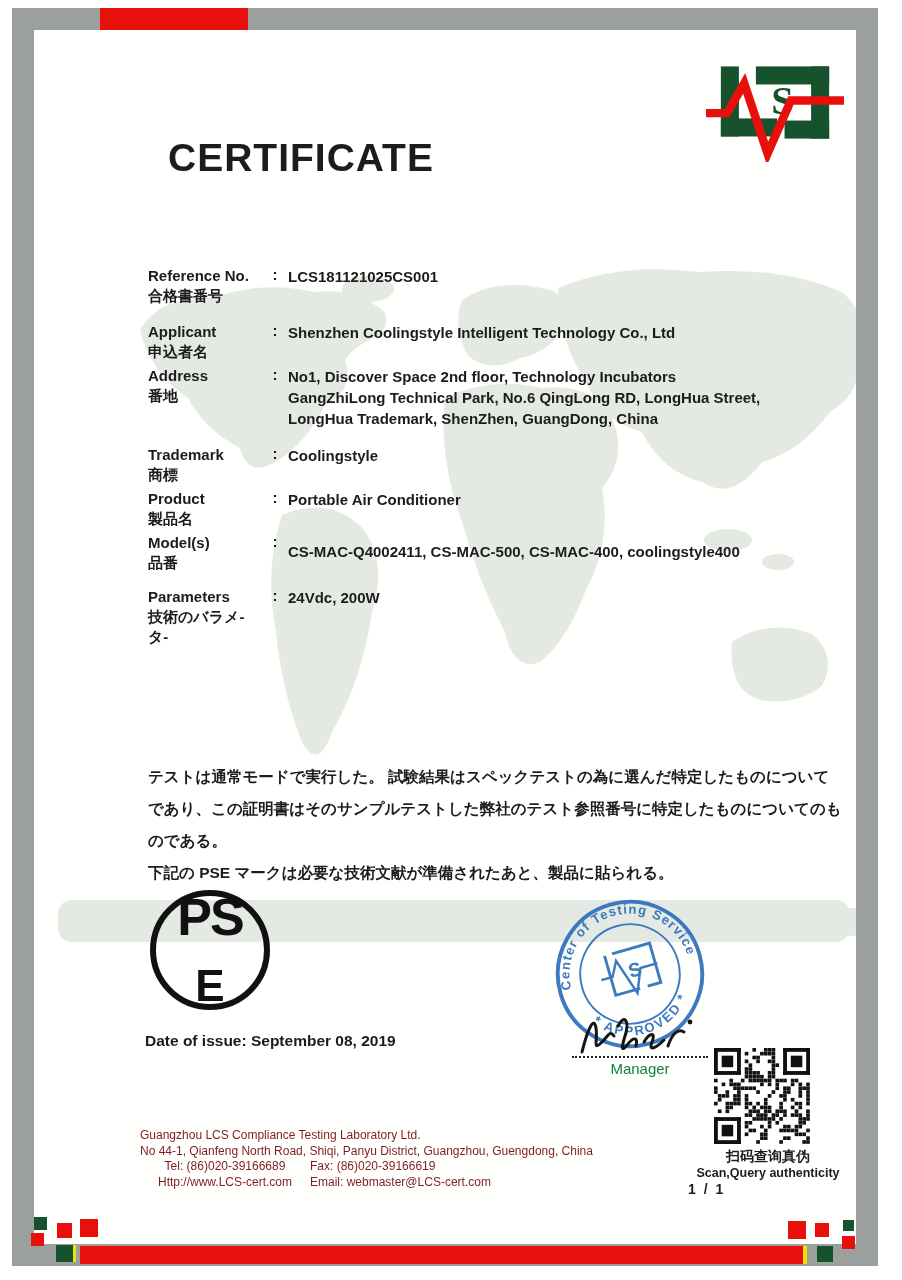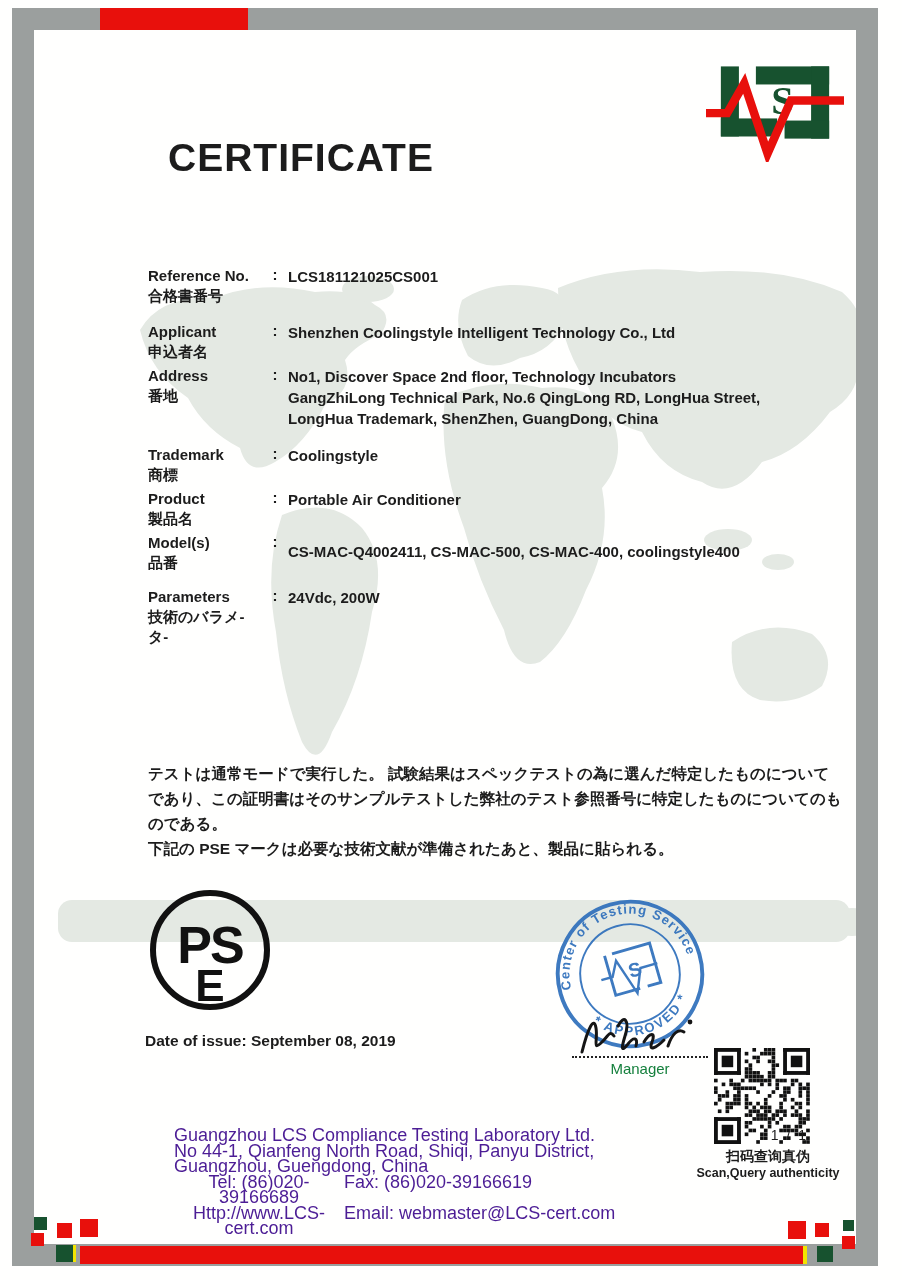--- a/index.html
+++ b/index.html
@@ -31,46 +31,46 @@
   .row{position:absolute;left:148px;display:flex;width:690px;z-index:2;}
   .lab{width:114px;font-weight:700;font-size:15px;line-height:20px;}
   .lab .ja{display:block;font-weight:600;}
   .colon{width:26px;font-weight:700;font-size:15px;text-align:center;}
   .val{flex:1;font-weight:700;font-size:15px;line-height:21px;}
 
   
   .statement{position:absolute;left:148px;top:652px;width:690px;z-index:2;font-size:15px;line-height:24px;font-weight:600;}
   .statement .std{font-weight:700;}
   .statement .gap{height:16px;}
-  .testnote{position:absolute;left:148px;top:761px;width:694px;z-index:2;font-size:15.5px;line-height:25px;font-weight:600;}
-
-  
-  .pse{position:absolute;left:150px;top:890px;width:108px;height:108px;border:6px solid #111;border-radius:50%;display:flex;flex-direction:column;align-items:center;justify-content:flex-end;z-index:2;background:transparent;}
+  .testnote{position:absolute;left:148px;top:761px;width:694px;z-index:2;font-size:15.5px;line-height:32px;font-weight:600;}
+
+  
+  .pse{position:absolute;left:150px;top:890px;width:108px;height:108px;border:6px solid #111;border-radius:50%;display:flex;flex-direction:column;align-items:center;justify-content:space-between;z-index:2;background:transparent;}
   .pse .ps{font-size:52px;font-weight:700;line-height:.82;letter-spacing:-2px;color:#111;}
   .pse .e{font-size:44px;font-weight:700;line-height:.85;color:#111;}
 
   
   .stamp{position:absolute;left:552px;top:896px;width:156px;height:156px;z-index:2;transform:rotate(-16deg);opacity:.92;}
 
   
   .sig{position:absolute;left:572px;top:1006px;width:136px;z-index:3;}
   .sig .line{border-bottom:2px dotted #222;width:136px;margin-top:-6px;}
   .sig .role{text-align:center;font-size:15px;font-weight:500;color:#15803d;margin-top:2px;}
 
   
   .issue{position:absolute;left:145px;top:1032px;font-size:15.5px;font-weight:700;z-index:2;}
 
   
   .qr{position:absolute;left:714px;top:1048px;width:96px;height:96px;z-index:2;}
   .qr-cap-zh{position:absolute;left:688px;top:1148px;width:160px;text-align:center;font-size:14px;font-weight:700;z-index:2;}
   .qr-cap-en{position:absolute;left:680px;top:1166px;width:176px;text-align:center;font-size:12.5px;font-weight:700;z-index:2;}
-  .pagenum{position:absolute;left:688px;top:1127px;width:120px;text-align:right;font-size:14px;font-weight:400;letter-spacing:2px;z-index:2;}
-
-  
-  .footer{position:absolute;left:140px;top:1128px;width:520px;font-size:18px;line-height:15.5px;z-index:2;color:#4c1d95;margin-left:34px;}
+  .pagenum{position:absolute;left:688px;top:1181px;width:120px;text-align:left;font-size:14px;font-weight:700;letter-spacing:2px;z-index:2;}
+
+  
+  .footer{position:absolute;left:140px;top:1128px;width:520px;font-size:12px;line-height:15.5px;z-index:2;color:#7f1d1d;}
   .footer .cols{display:flex;}
   .footer .c1{width:170px;text-align:center;}
 </style>
 </head>
 <body>
 
 <div id="page">
 
   <svg class="map" width="902" height="1280" viewBox="0 0 902 1280">
     <g fill="#e4e9e3">

